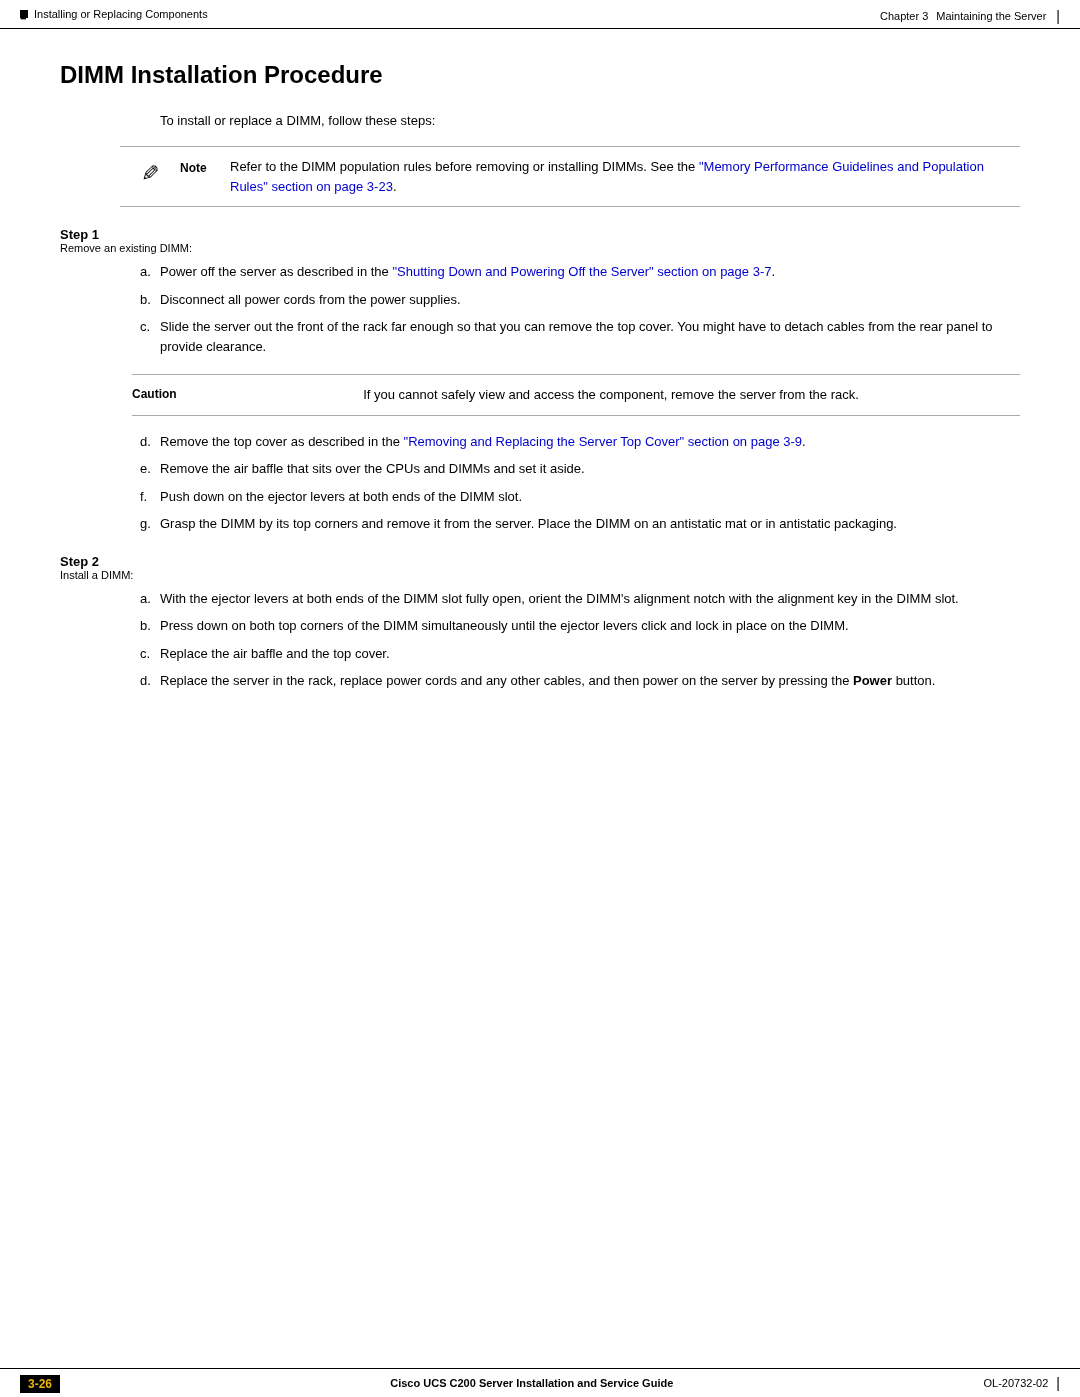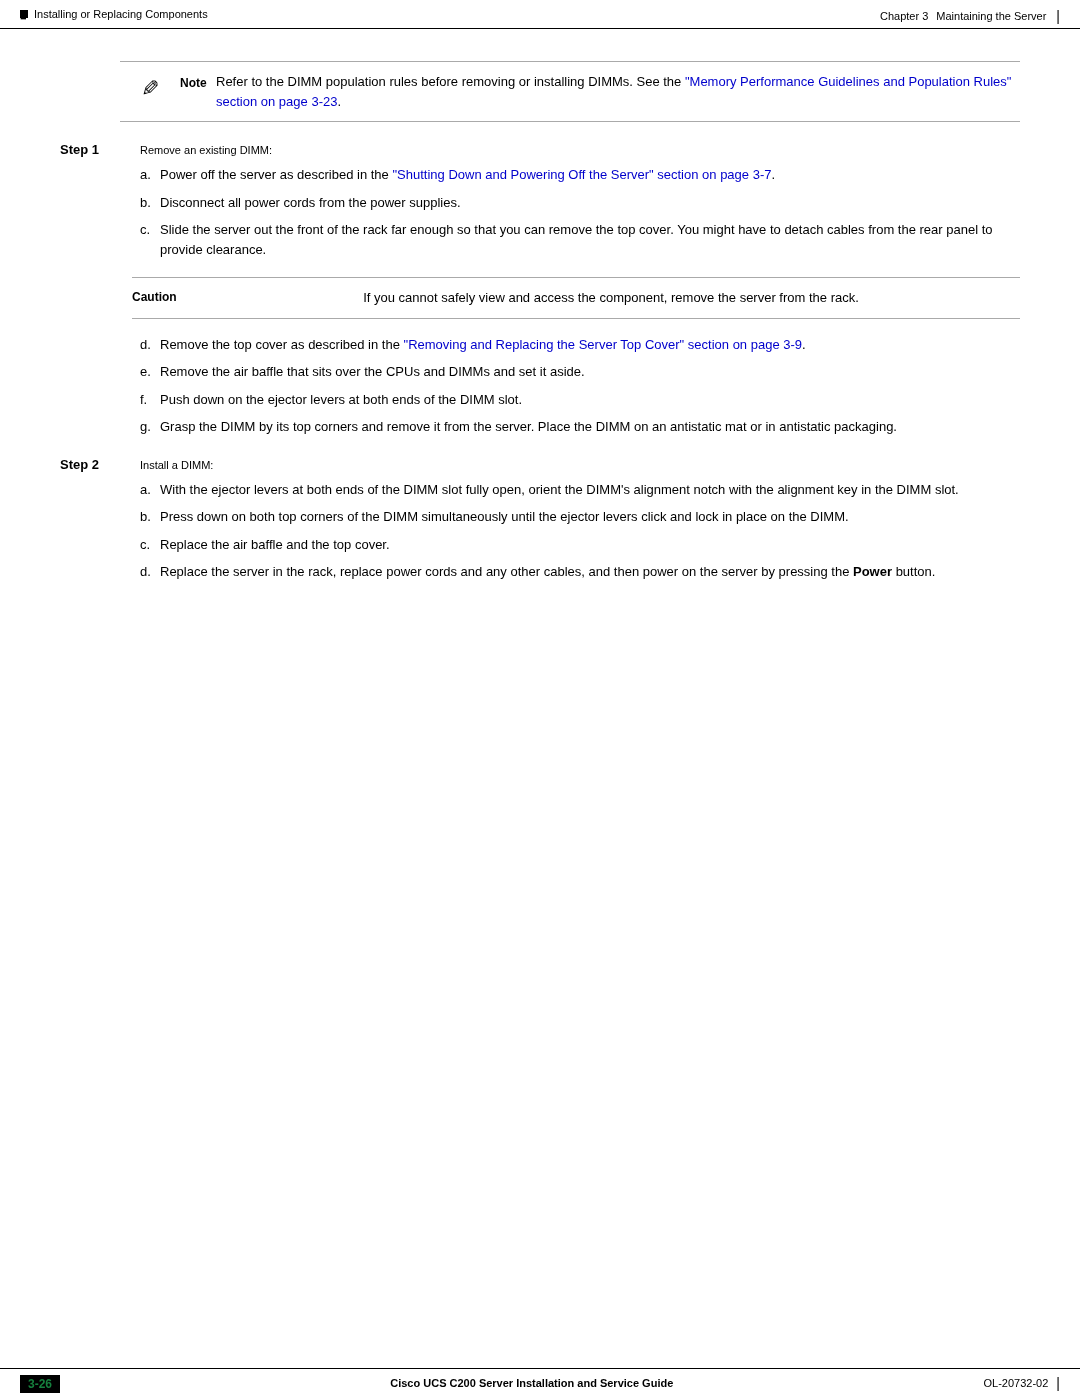--- a/index.html
+++ b/index.html
@@ -84,21 +84,21 @@
       flex-direction: column;
       align-items: center;
       padding-top: 4px;
     }
     .note-pencil {
       font-size: 22px;
       transform: scaleX(-1);
       display: inline-block;
     }
     .note-label-col {
-      width: 36px;
+      width: 50px;
       font-weight: bold;
       font-size: 12px;
       padding-top: 4px;
       flex-shrink: 0;
     }
     .note-content {
       flex: 1;
       font-size: 13px;
       line-height: 1.5;
     }
@@ -131,20 +131,21 @@
     }
 
     
     .step-block {
       margin-bottom: 18px;
     }
     .step-header {
       display: flex;
       align-items: baseline;
       margin-bottom: 8px;
+      flex-direction: column;
     }
     .step-label {
       font-weight: bold;
       font-size: 13px;
       width: 80px;
       flex-shrink: 0;
     }
     .step-desc {
       font-size: 11px;
     }
@@ -179,21 +180,21 @@
       display: flex;
       align-items: center;
       padding: 6px 20px;
       background: #fff;
     }
     .footer-left {
       width: 60px;
     }
     .page-num-box {
       background: #000;
-      color: #15803d;
+      color: #eab308;
       font-size: 12px;
       font-weight: bold;
       padding: 2px 8px;
     }
     .footer-center {
       flex: 1;
       text-align: center;
       font-size: 11px;
       font-weight: bold;
     }
@@ -218,21 +219,23 @@
   <div class="header-right">
     <span>Chapter 3</span>
     <span class="pipe">  </span>
     <span>Maintaining the Server</span>
     <span style="margin-left:6px;font-size:14px;">|</span>
   </div>
 </div>
 
 <div class="main-content">
 
-
+  <h1 class="page-title">DIMM Installation Procedure</h1>
+
+  <p class="intro-text">To install or replace a DIMM, follow these steps:</p>
 
   <div class="note-box">
     <div class="note-icon-col">
       <span class="note-pencil">✎</span>
     </div>
     <div class="note-label-col">Note</div>
     <div class="note-content">
       <span>Refer to the DIMM population rules before removing or installing DIMMs. See the </span><a class="link-blue" href="#">"Memory Performance Guidelines and Population Rules" section on page 3-23</a><span>.</span>
     </div>
   </div>

